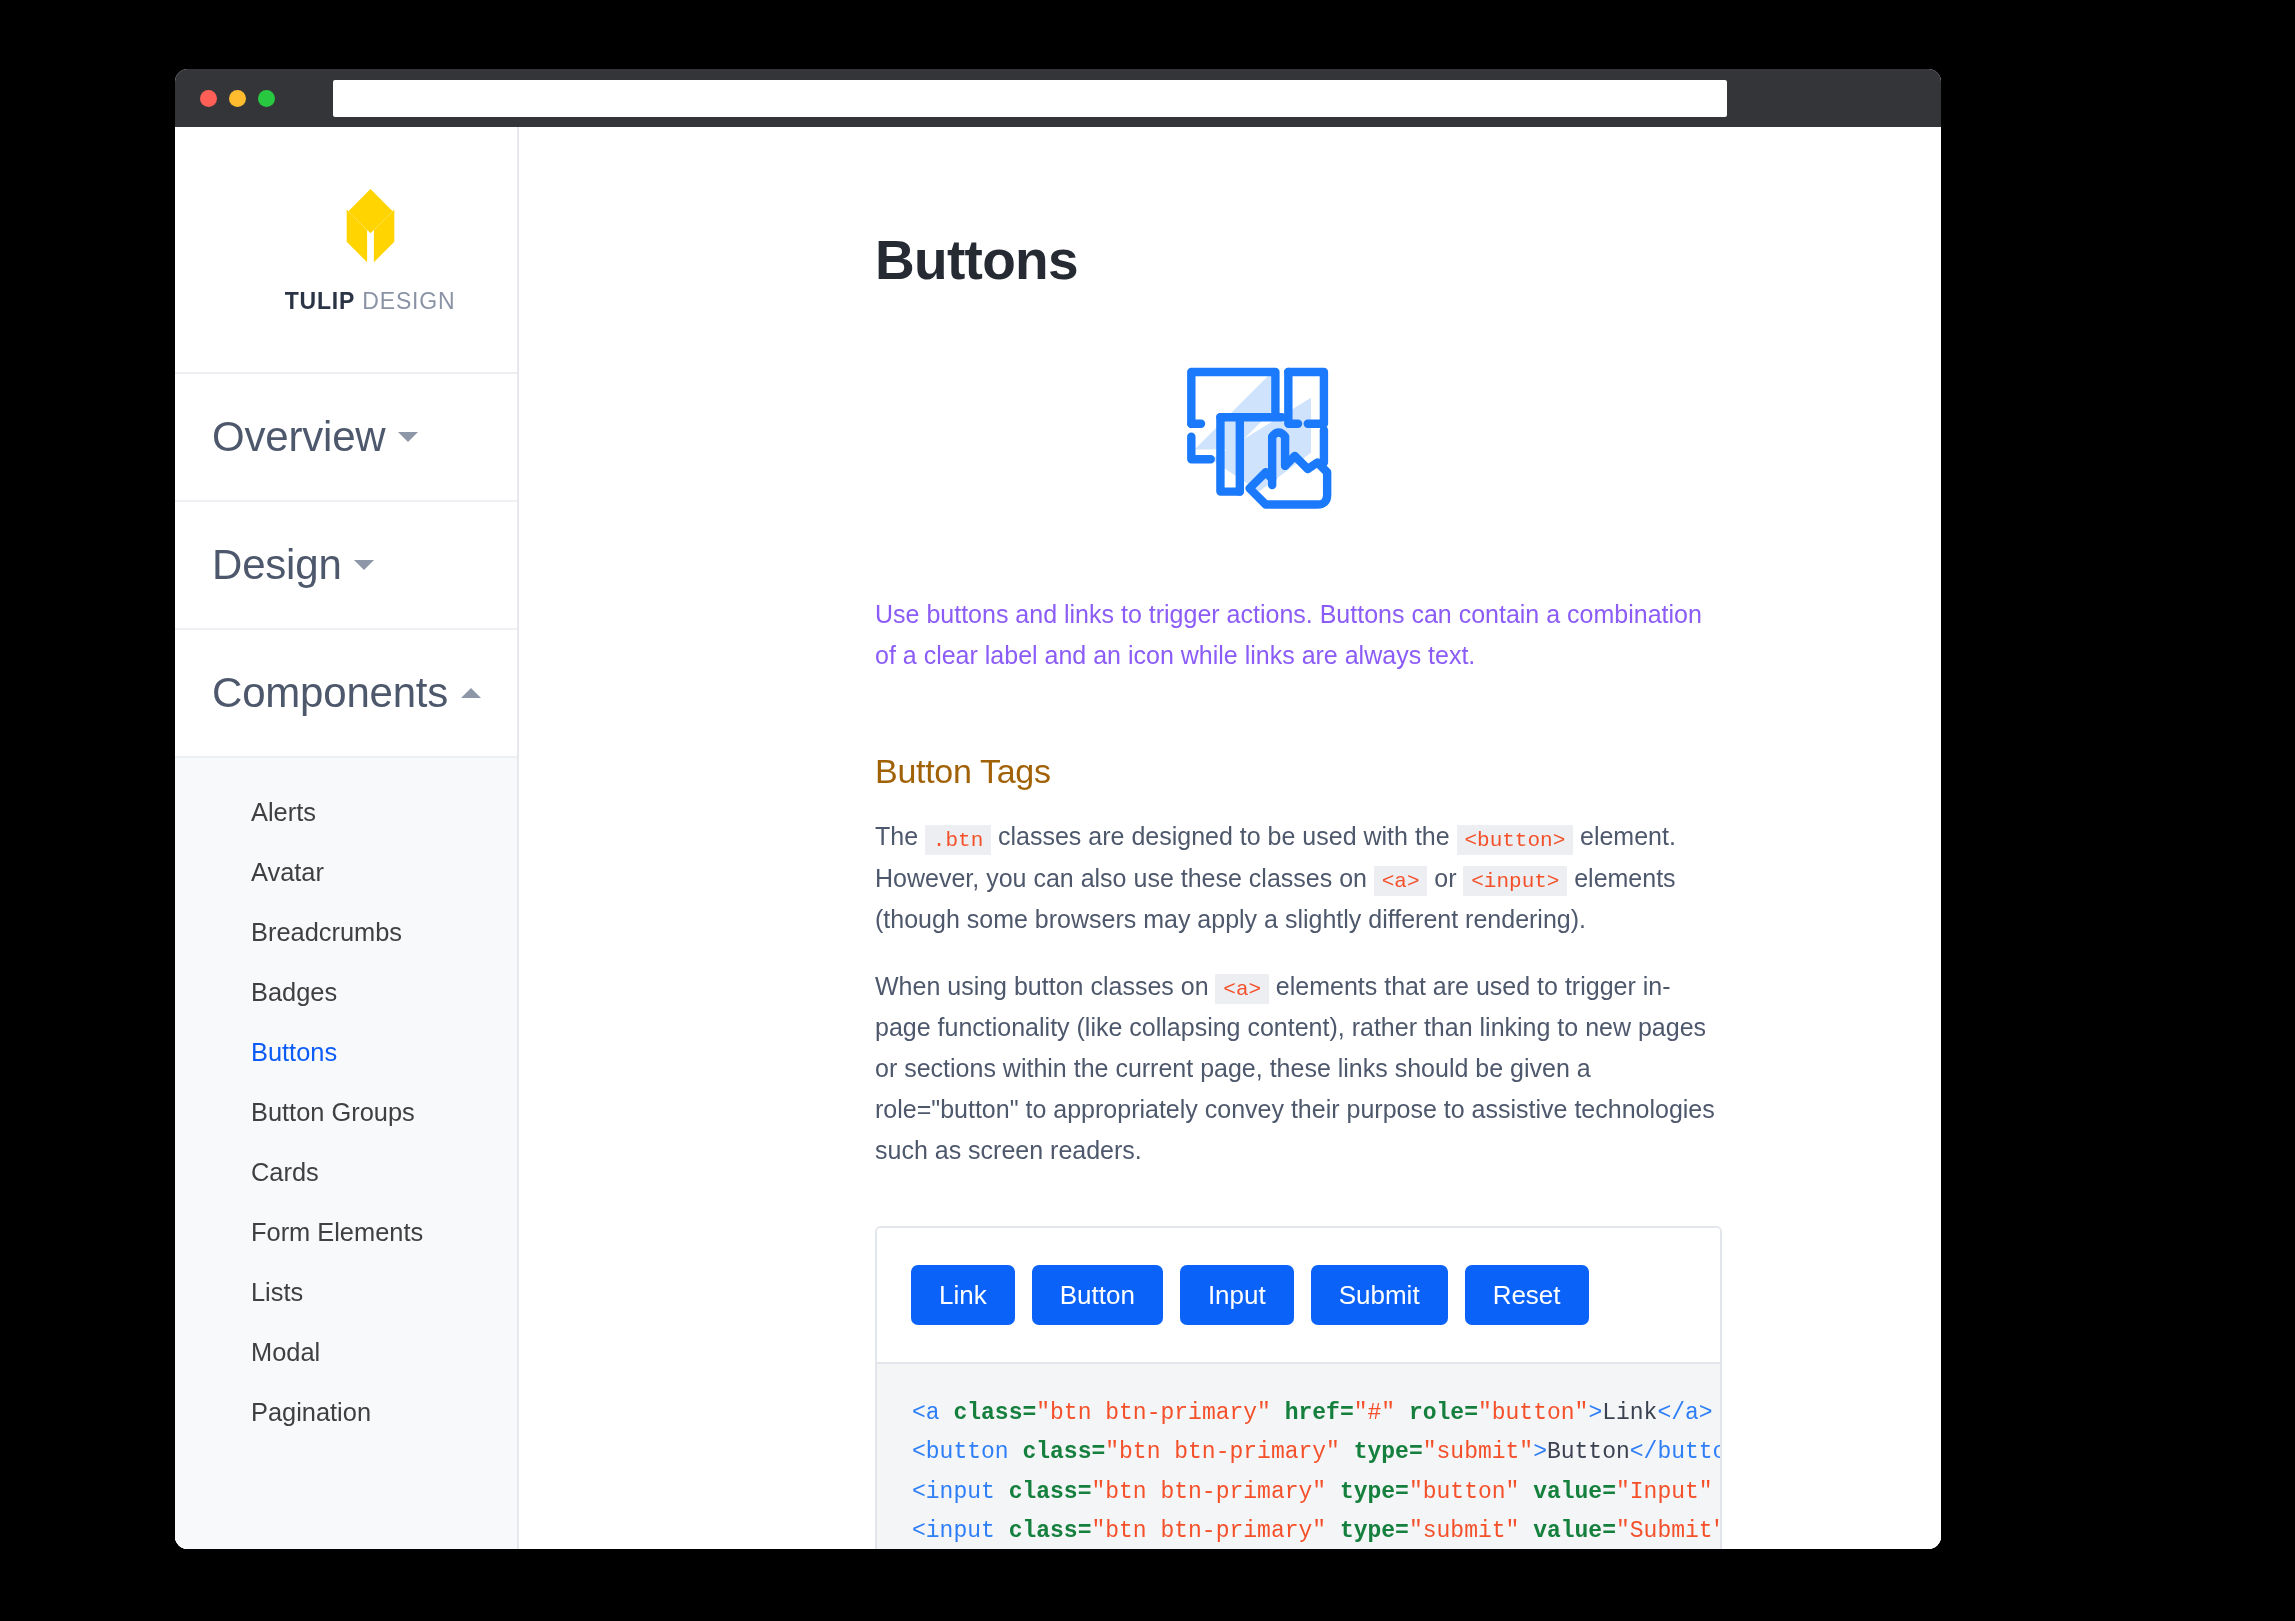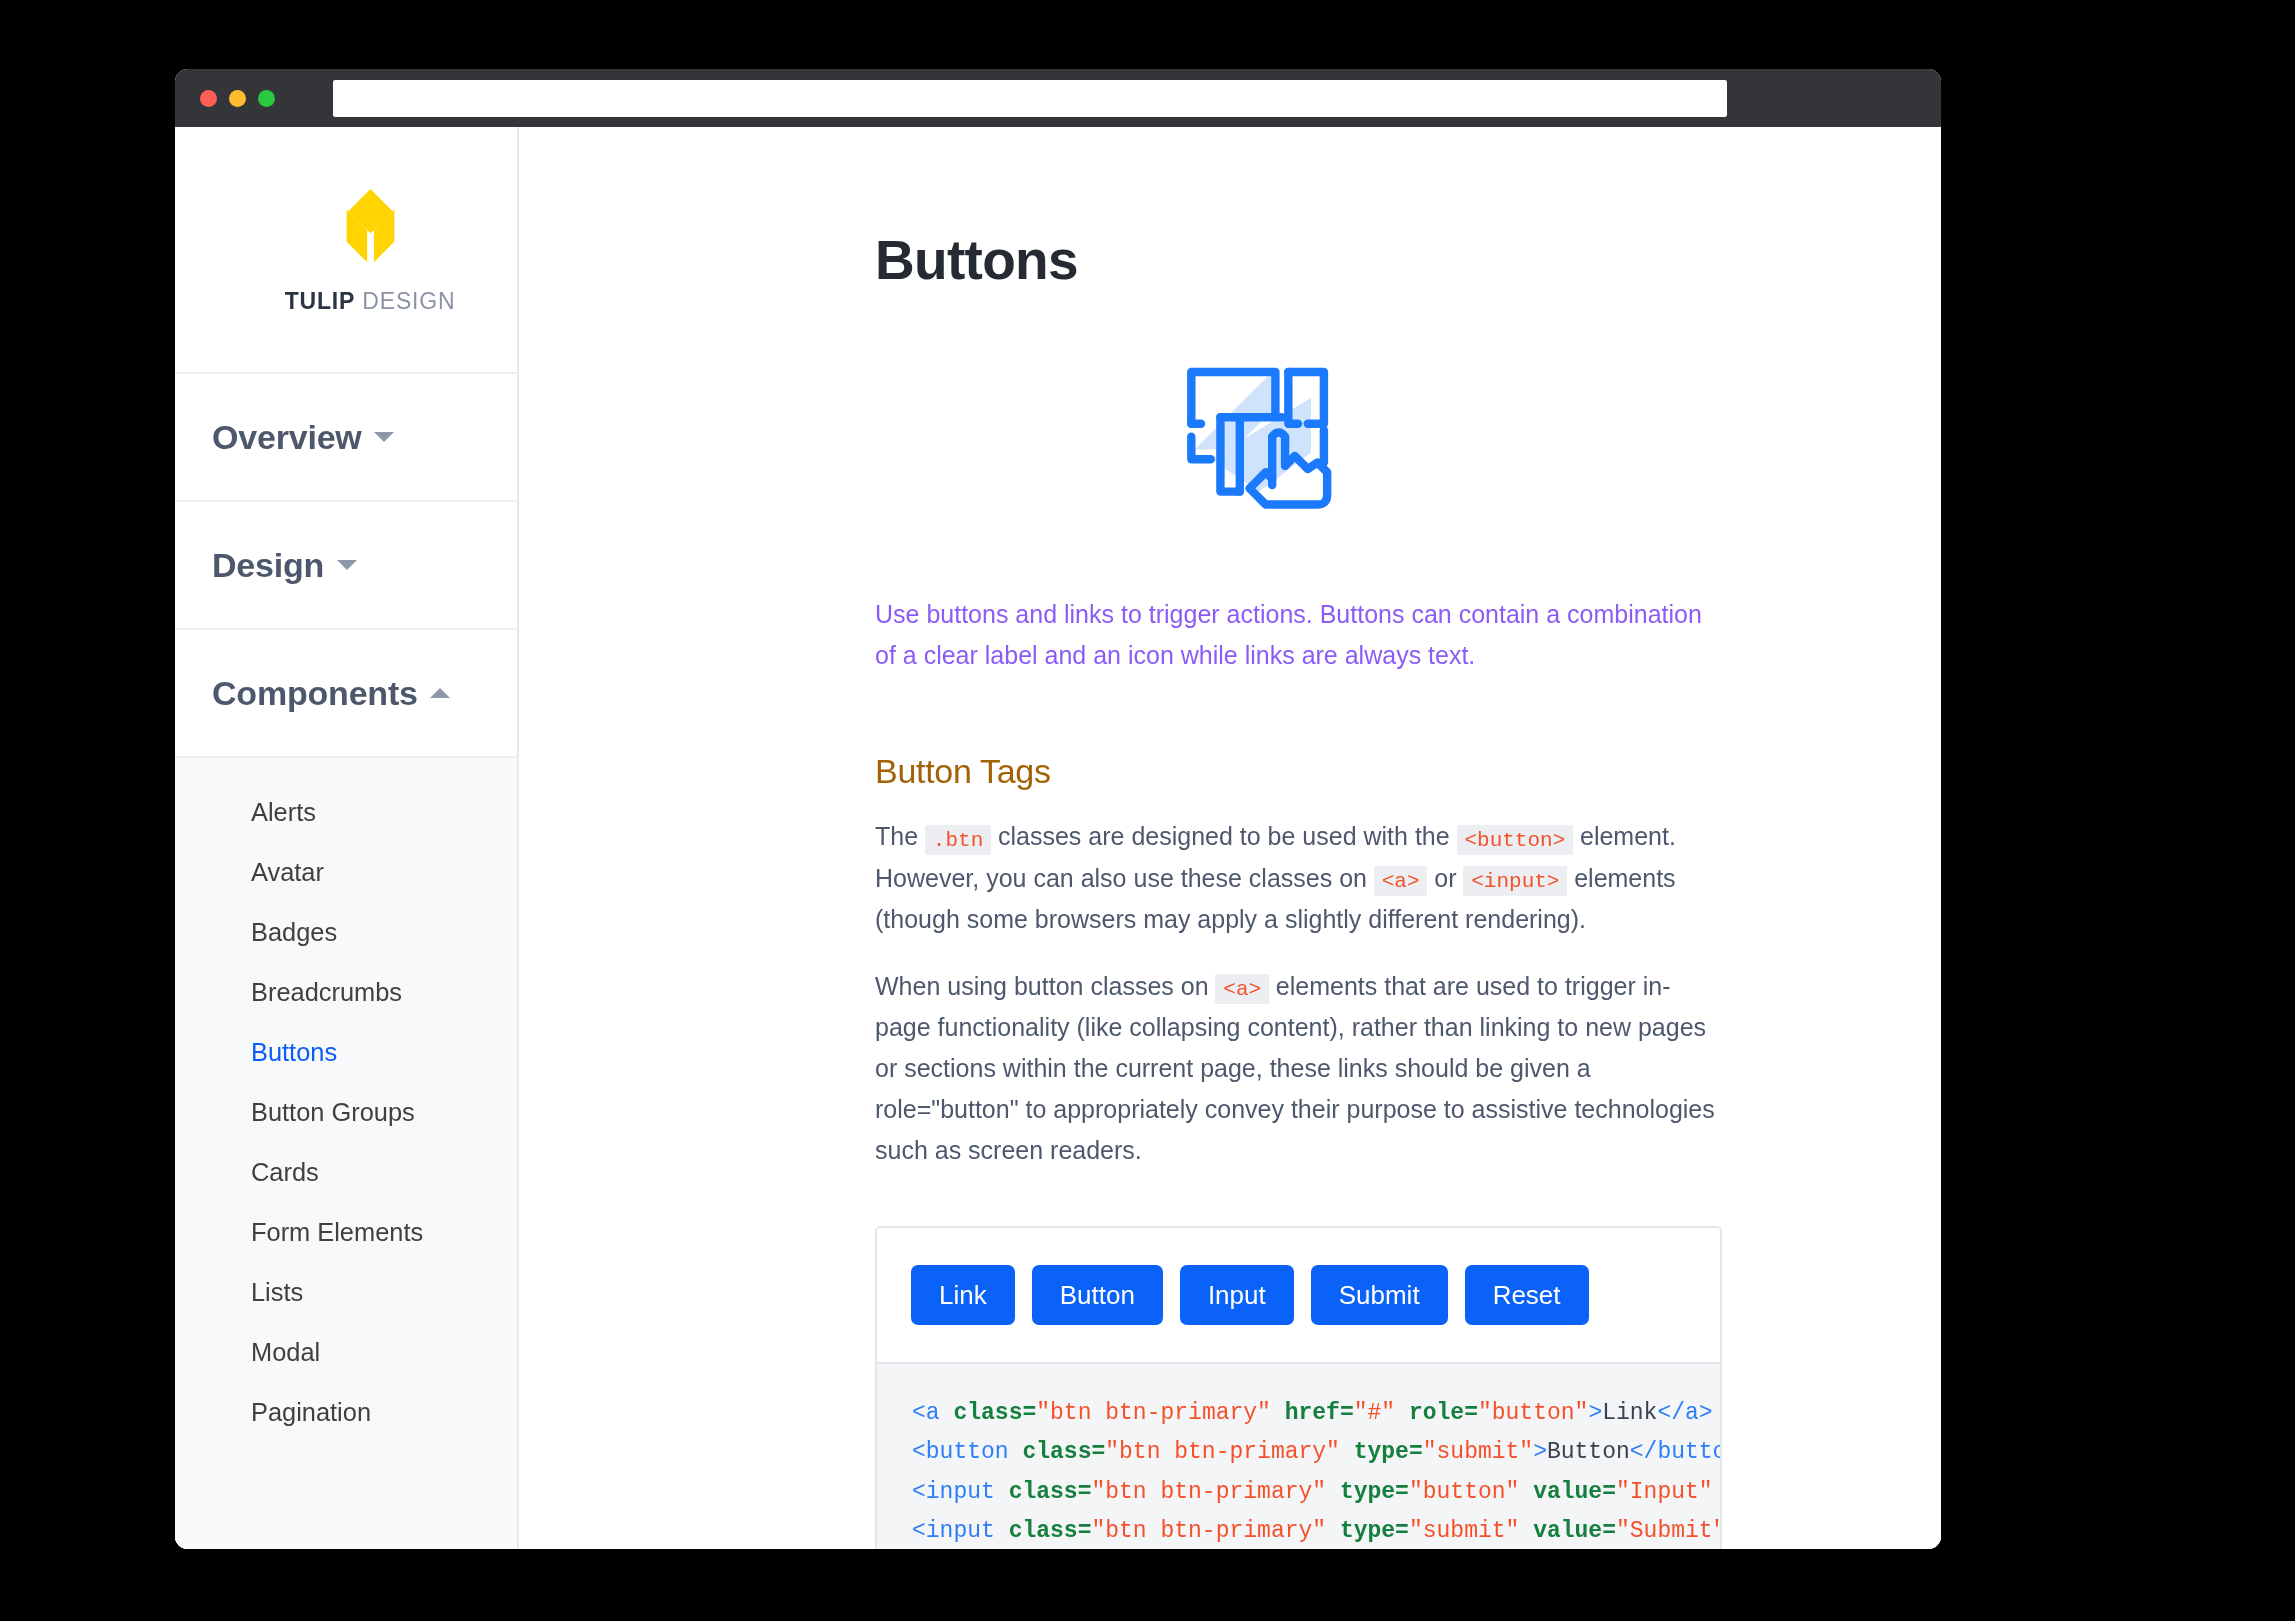--- a/index.html
+++ b/index.html
@@ -99,23 +99,23 @@
   .nav-section {
     height: 128px;
     display: flex;
     align-items: center;
     padding: 0 37px;
     border-bottom: 2.1px solid #eef0f4;
     background: #ffffff;
     cursor: pointer;
   }
   .nav-section .label {
-    font-size: 34px;
+    font-size: 42px;
     color: #4e586c;
-    font-weight: 700;
+    font-weight: 400;
     letter-spacing: -0.2px;
   }
   .caret {
     margin-left: 12.7px;
     width: 0; height: 0;
     border-left: 10px solid transparent;
     border-right: 10px solid transparent;
   }
   .caret.down { border-top: 10px solid #8e97a8; }
   .caret.up   { border-bottom: 10px solid #8e97a8; }
@@ -281,22 +281,22 @@
       </div>
 
       <div class="nav-section">
         <span class="label">Components</span>
         <span class="caret up"></span>
       </div>
 
       <nav class="subnav">
         <div class="subnav-item">Alerts</div>
         <div class="subnav-item">Avatar</div>
+        <div class="subnav-item">Breadcrumbs</div>
         <div class="subnav-item">Badges</div>
-        <div class="subnav-item">Breadcrumbs</div>
         <div class="subnav-item active">Buttons</div>
         <div class="subnav-item">Button Groups</div>
         <div class="subnav-item">Cards</div>
         <div class="subnav-item">Form Elements</div>
         <div class="subnav-item">Lists</div>
         <div class="subnav-item">Modal</div>
         <div class="subnav-item">Pagination</div>
       </nav>
     </aside>
 

